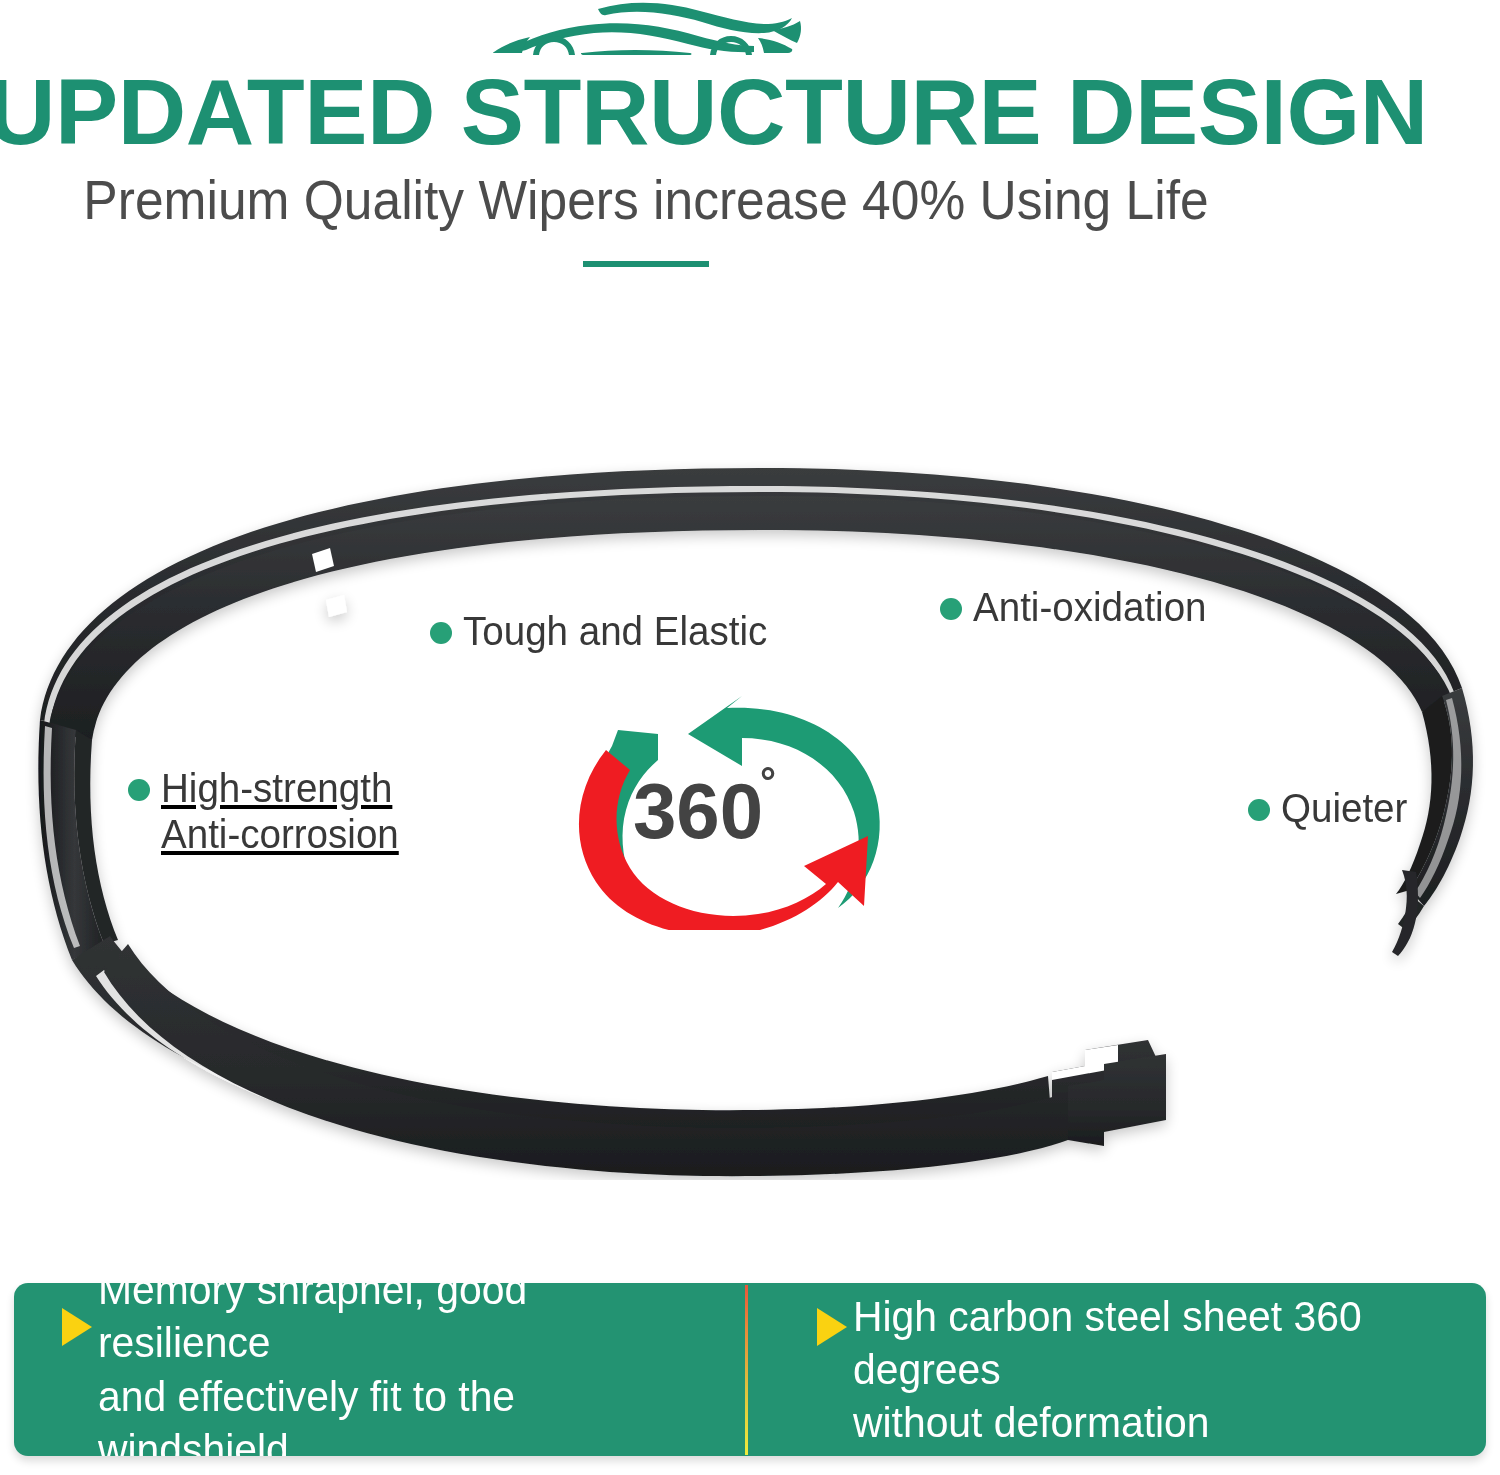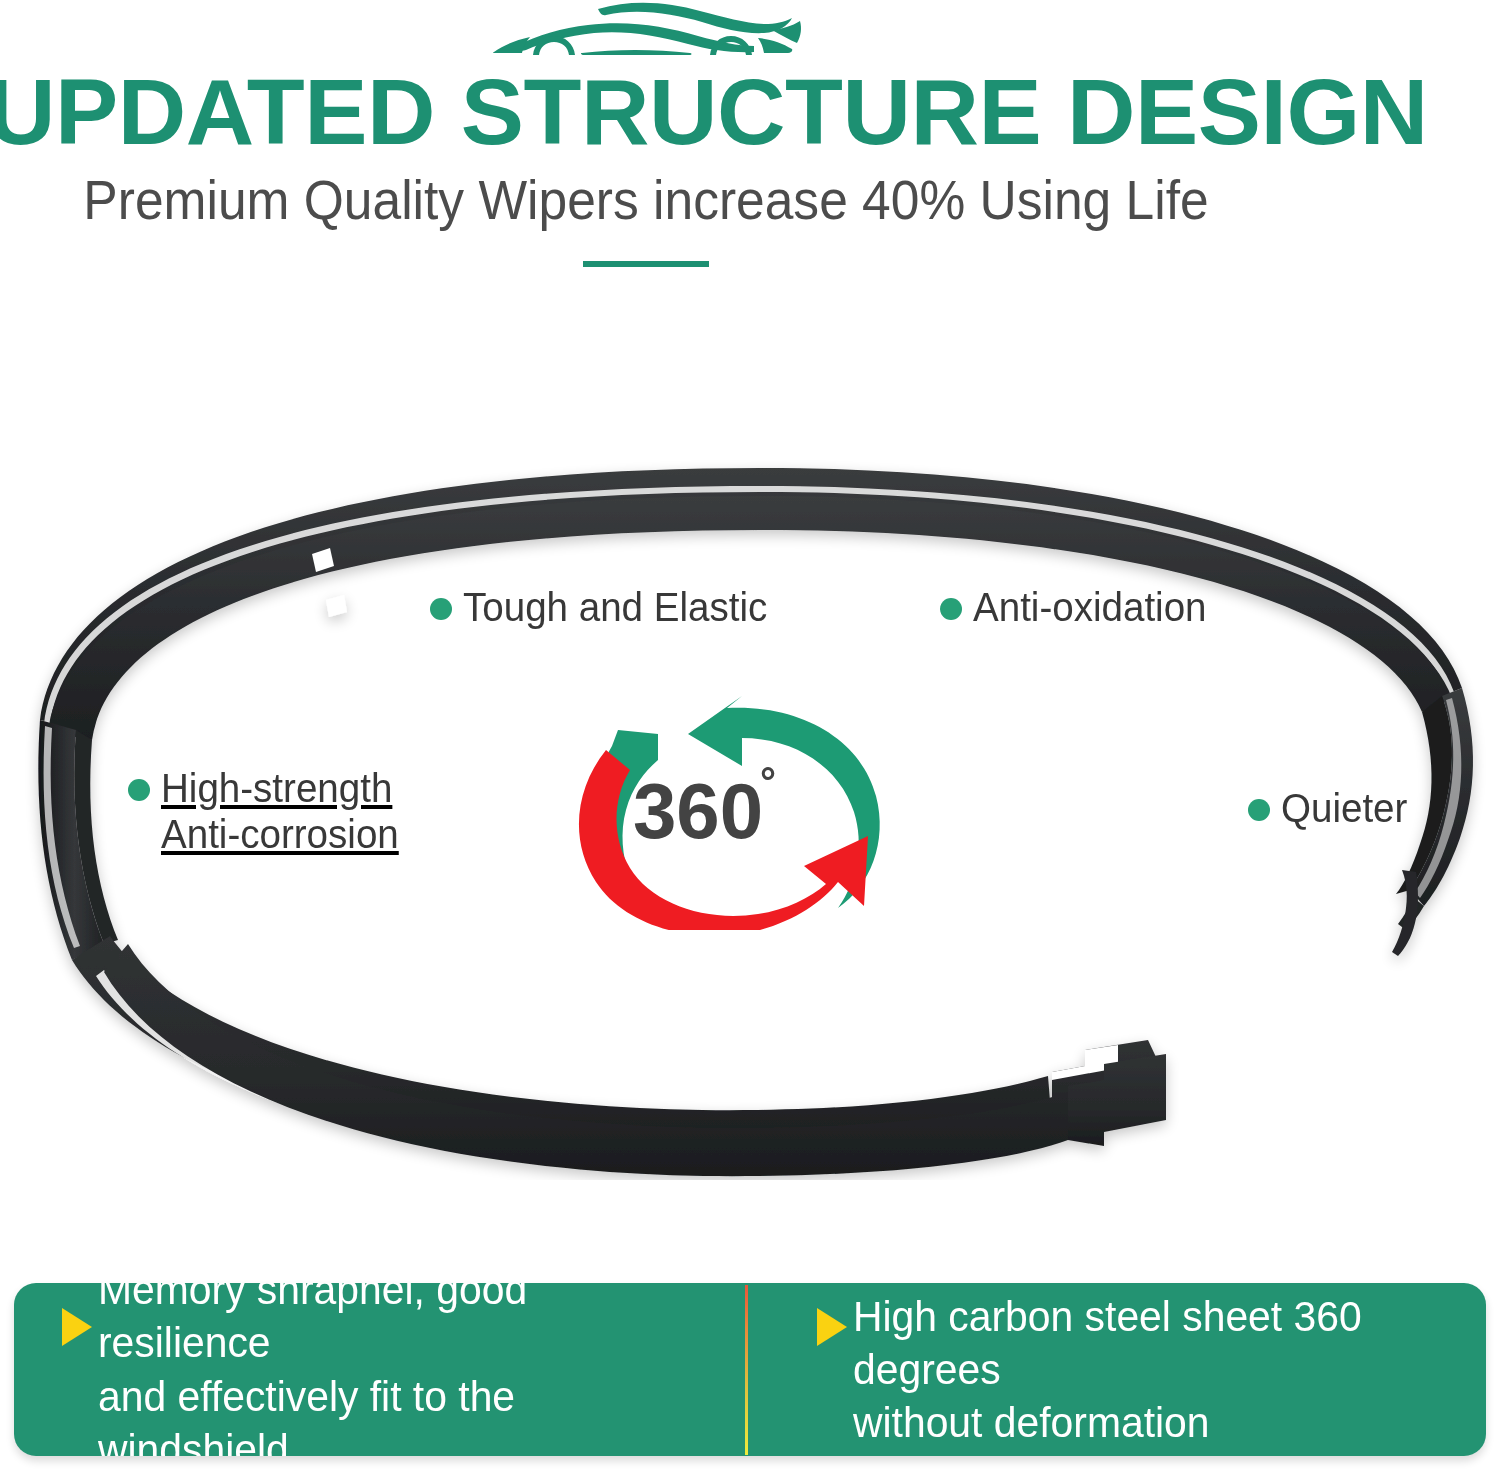--- a/index.html
+++ b/index.html
@@ -95,21 +95,21 @@
   .callout .ctext {
     font-family: "Liberation Sans Narrow", "Liberation Sans", sans-serif;
     font-weight: 400;
     font-size: 41px;
     line-height: 1.12;
     color: #383838;
     transform: scaleX(0.94);
     transform-origin: left center;
   }
 
-  #callout-tough     { left: 430px;  top: 585px; }
+  #callout-tough     { left: 430px;  top: 609px; }
   #callout-anti-ox   { left: 940px;  top: 585px; }
   #callout-strength  { left: 128px;  top: 766px; text-decoration: underline; }
   #callout-quieter   { left: 1248px; top: 786px; text-align: right; }
 
   
   .badge-360 {
     position: absolute;
     left: 546px;
     top: 690px;
     width: 380px;
@@ -118,21 +118,21 @@
   .badge-360 svg { display: block; width: 380px; height: 240px; }
 
   
   .banner-row {
     position: absolute;
     left: 14px;
     top: 1283px;
     width: 1472px;
     height: 173px;
     display: flex;
-    border-radius: 22px;
+    border-radius: 14px;
     background: #239372;
     box-shadow: 0 5px 9px rgba(0,0,0,0.14);
     overflow: hidden;
   }
   .banner {
     flex: 1 1 50%;
     display: flex;
     align-items: center;
     padding: 0 10px 0 48px;
     box-sizing: border-box;

